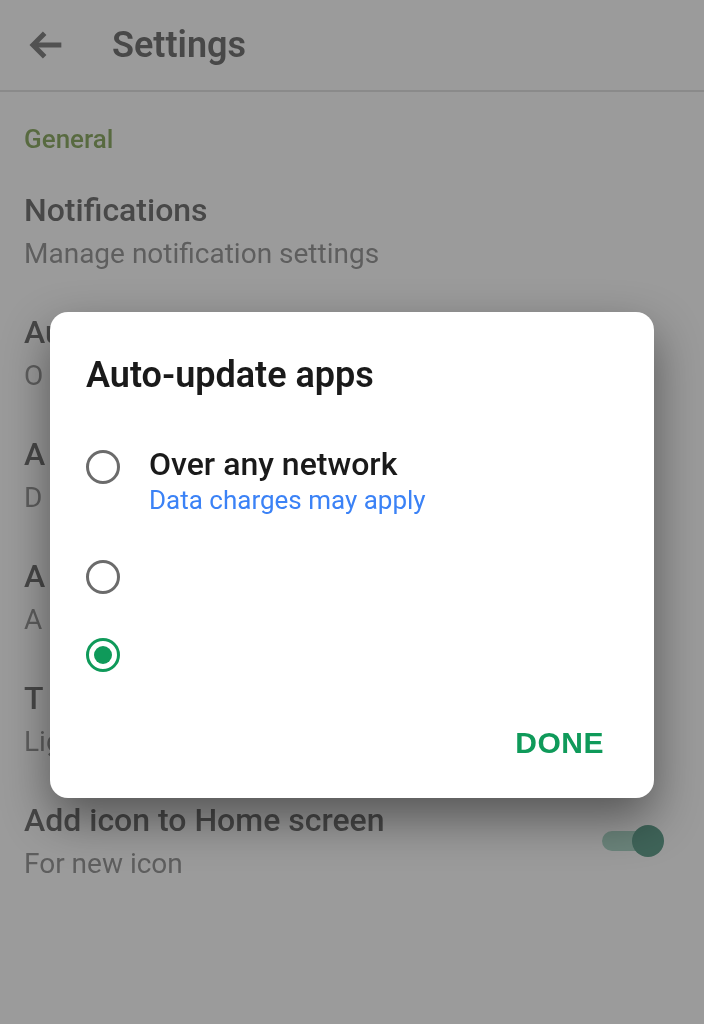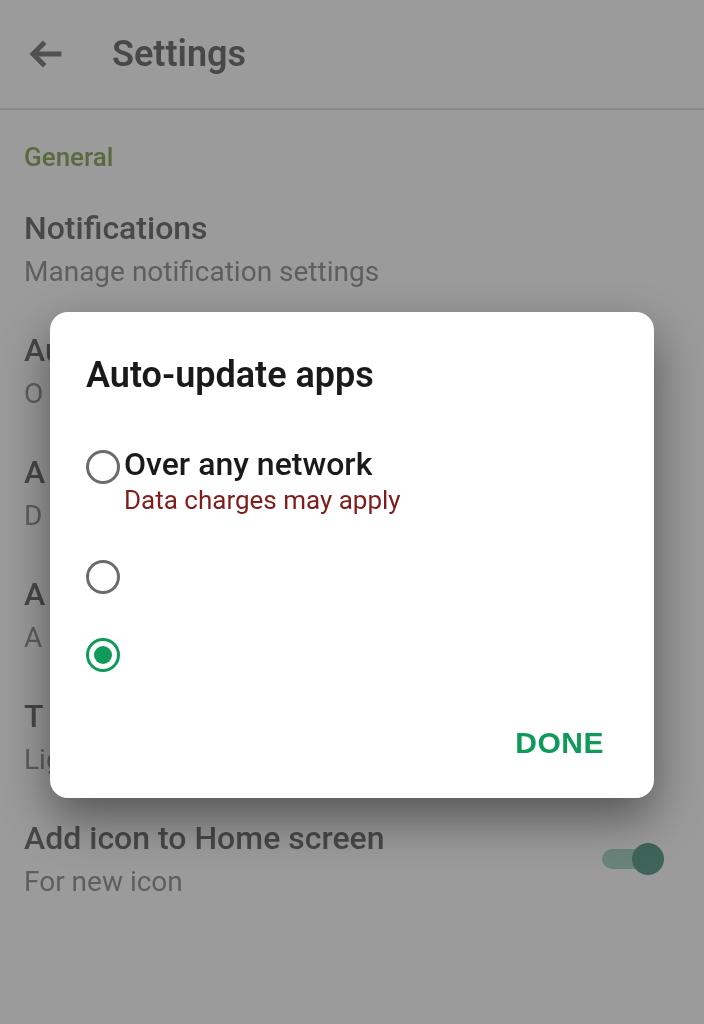--- a/index.html
+++ b/index.html
@@ -1,21 +1,21 @@
 <!DOCTYPE html>
 <html><head>
 <meta charset="utf-8">
 <style>
   * { box-sizing: border-box; margin: 0; padding: 0; }
   html, body { width: 704px; height: 1024px; overflow: hidden; font-family: Roboto, Arial, sans-serif; background: #fff; }
 
   .screen { position: relative; width: 704px; height: 1024px; background: #fdfdfd; }
 
   
-  .appbar { height: 108px; display: flex; align-items: center; padding: 0 24px; gap: 40px; }
+  .appbar { height: 90px; display: flex; align-items: center; padding: 0 24px; gap: 40px; }
   .back-btn { width: 48px; height: 48px; display: flex; align-items: center; justify-content: center; color: #3a3a3a; }
   .back-btn svg { width: 40px; height: 40px; stroke: #3a3a3a; stroke-width: 3; fill: none; }
   .appbar-title { font-size: 36px; font-weight: 600; color: #222; }
 
   hr.appbar-divider { border: none; border-top: 2px solid #cfcfcf; margin: 0; }
 
   
   .section-label { font-size: 26px; color: #4d7c0f; font-weight: 500; padding: 32px 24px 18px; }
   .row { padding: 18px 24px 22px; }
   .row-title { font-size: 32px; color: #222; font-weight: 500; line-height: 1.3; }
@@ -34,26 +34,26 @@
     position: absolute;
     left: 50px; top: 312px;
     width: 604px;
     background: #fff;
     border-radius: 18px;
     box-shadow: 0 20px 48px rgba(0,0,0,0.45);
     padding: 42px 36px 28px;
   }
   .dialog-title { font-size: 36px; font-weight: 600; color: #1a1a1a; margin-bottom: 36px; }
 
-  .opt { display: flex; align-items: flex-start; gap: 4px; padding: 14px 0 26px; cursor: pointer; }
+  .opt { display: flex; align-items: flex-start; gap: 29px; padding: 14px 0 26px; cursor: pointer; }
   .radio { flex: none; width: 34px; height: 34px; border: 3px solid #6b6b6b; border-radius: 50%; margin-top: 4px; position: relative; }
   .radio.selected { border-color: #0f9a5a; }
   .radio.selected::after { content: ""; position: absolute; inset: 5px; border-radius: 50%; background: #0f9a5a; }
   .opt-text .primary { font-size: 32px; color: #1a1a1a; font-weight: 500; line-height: 1.15; }
-  .opt-text .secondary { font-size: 26px; color: #7f1d1d; font-weight: 400; line-height: 1.2; margin-top: 2px; }
+  .opt-text .secondary { font-size: 26px; color: #3b82f6; font-weight: 400; line-height: 1.2; margin-top: 2px; }
 
   .dialog-actions { display: flex; justify-content: flex-end; padding-top: 18px; }
   .done-btn { font-size: 30px; font-weight: 700; letter-spacing: 0.5px; color: #0f9a5a; background: none; border: none; padding: 10px 14px; cursor: pointer; }
 </style>
 </head>
 <body>
 
 <div class="screen">
 
   <div class="appbar">

